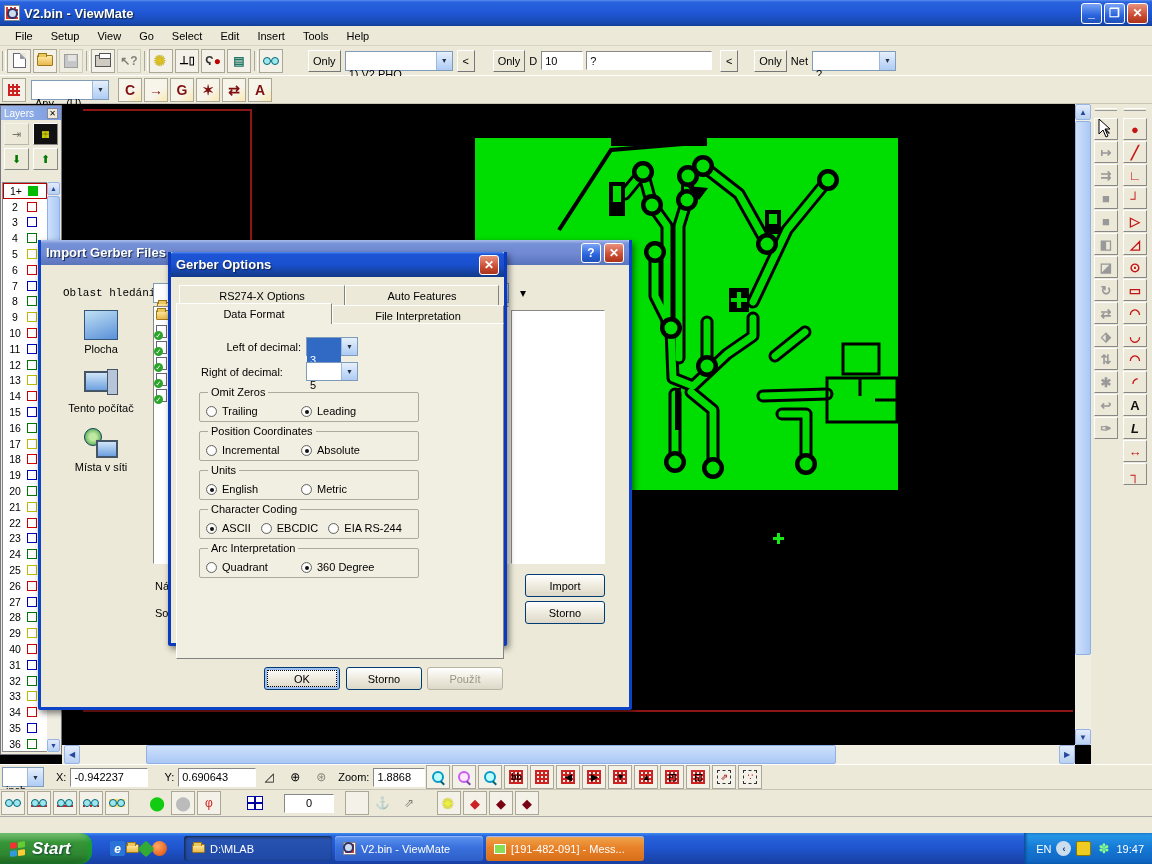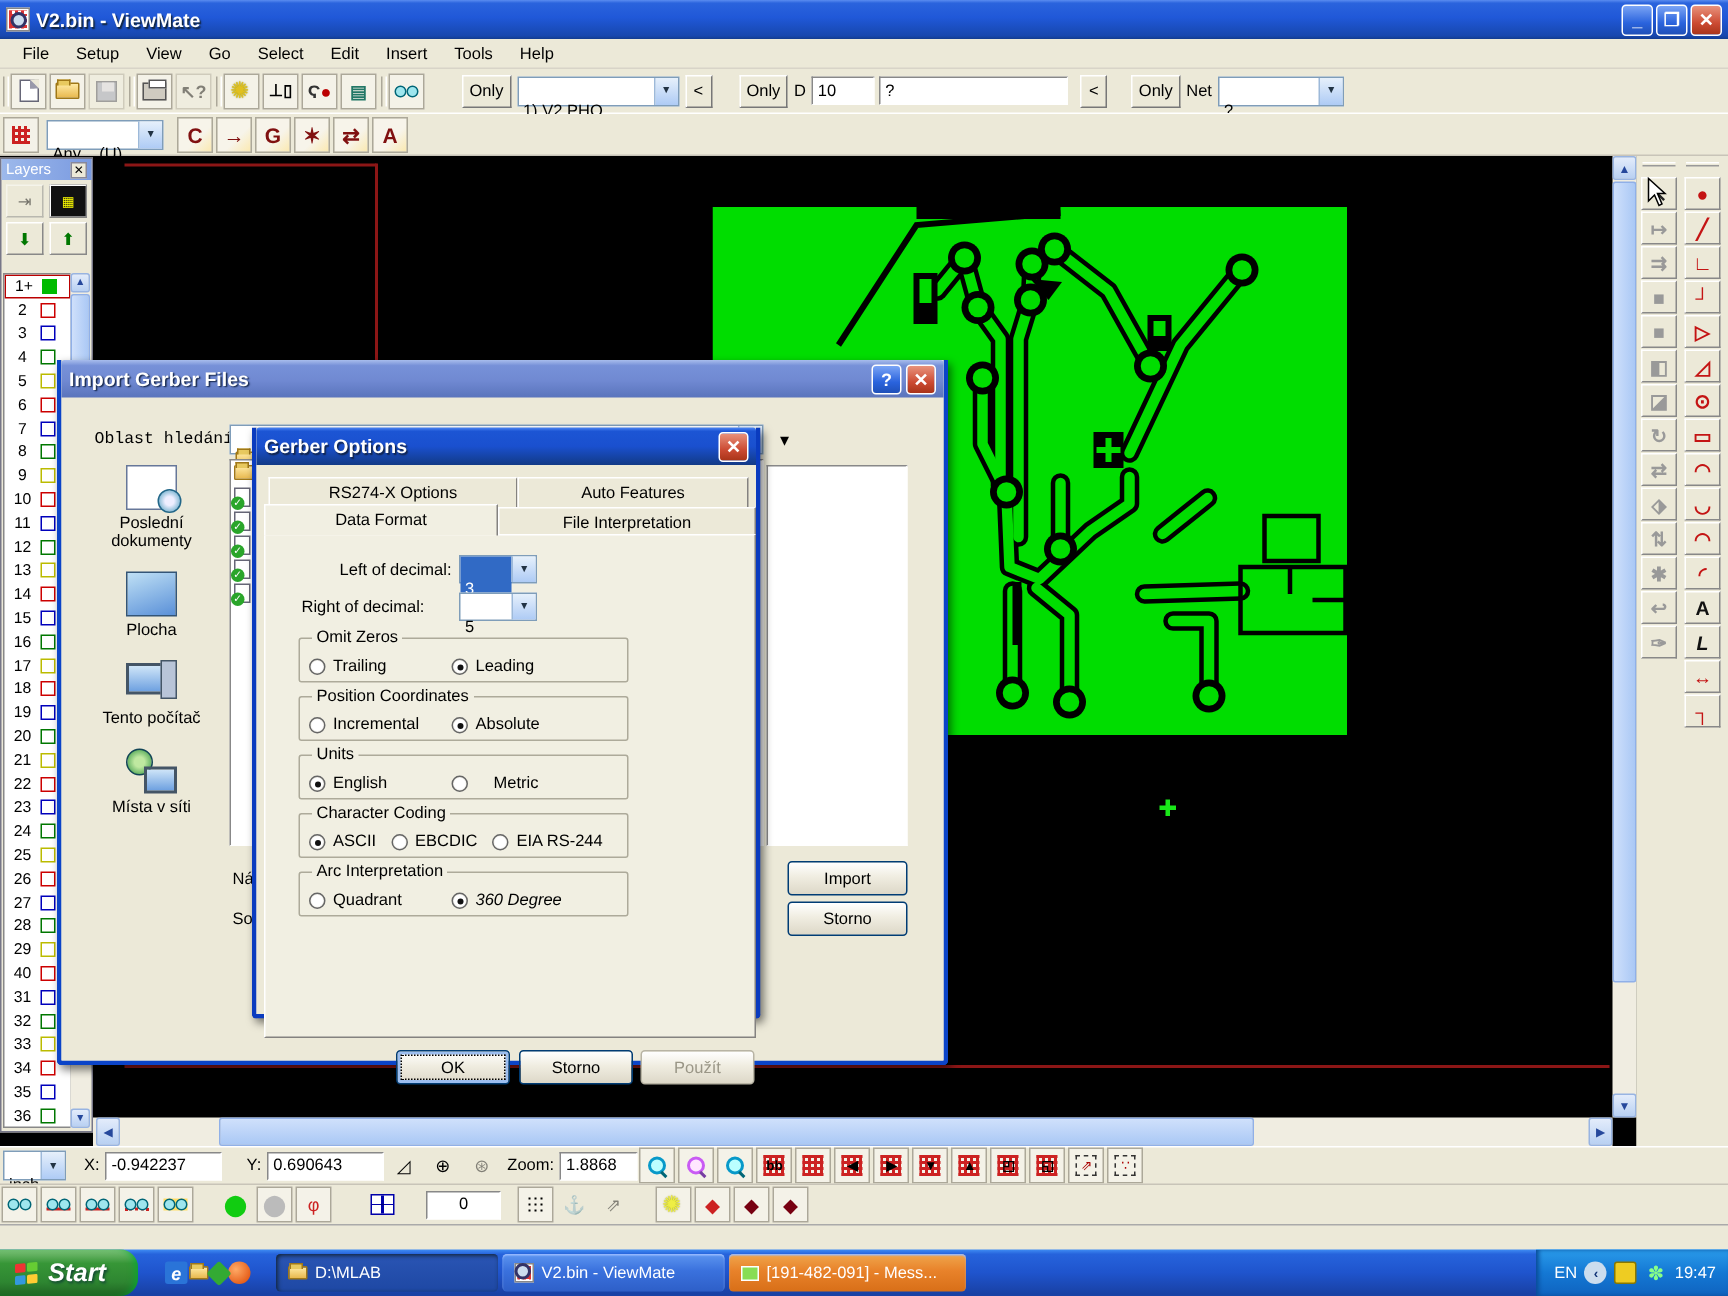--- a/index.html
+++ b/index.html
@@ -620,24 +620,20 @@
 
     <div style="position:absolute;left:22px;top:47px;font-family:Liberation Mono, monospace;">Oblast hledání:</div>
     <div class="combo" style="position:absolute;left:112px;top:43px;width:356px;height:20px;">
       <span class="val"><span class="i-folder" style="display:inline-block;vertical-align:middle;"></span></span>
       <span class="arrow">▼</span>
     </div>
     <div class="tbtn flat" style="position:absolute;left:470px;top:43px;width:22px;height:20px;">▾</div>
 
     <div style="position:absolute;left:12px;top:70px;width:100px;" id="places-bar">
         <div class="place">
-          <div class="pic pic-doc"></div>
-          <div class="cap2">Poslední dokumenty</div>
-        </div>
-        <div class="place">
           <div class="pic pic-desk"></div>
           <div class="cap2">Plocha</div>
         </div>
         <div class="place">
           <div class="pic pic-pc"></div>
           <div class="cap2">Tento počítač</div>
         </div>
         <div class="place">
           <div class="pic pic-net"></div>
           <div class="cap2">Místa v síti</div>
@@ -681,21 +677,21 @@
     <div class="sunken" style="position:absolute;left:470px;top:70px;width:94px;height:254px;"></div>
 
     <div class="pushbtn" style="left:484px;top:334px;width:80px;">
         <span>Import</span>
       </div>
     <div class="pushbtn" style="left:484px;top:361px;width:80px;">
         <span>Storno</span>
       </div>
   </div>
 
-  <div class="dlg" style="left:168px;top:252px;width:339px;height:394px;z-index:8;border-color:#0a3bbf;margin-top:33px;">
+  <div class="dlg" style="left:168px;top:252px;width:339px;height:394px;z-index:8;border-color:#0a3bbf;">
     <div class="dlg-title active">
       <span class="ttl">Gerber Options</span>
       <div class="dbtn close">✕</div>
     </div>
 
     <div class="tabrow" style="left:8px;top:33px;width:322px;">
       <div class="tab back" style="width:166px;"><span>RS274-X Options</span></div>
       <div class="tab back" style="width:154px;"><span>Auto Features</span></div>
     </div>
     <div class="tabrow" style="left:5px;top:53px;width:330px;">
@@ -746,21 +742,21 @@
             </label>
           </div>
         </div>
         <div class="group">
           <span class="gt">Units</span>
           <div class="opts">
             <label class="opt" style="width: 95px;">
               <span class="radio on"></span>
               <span>English</span>
             </label>
-            <label class="opt" style="width: 95px; gap: 12px;">
+            <label class="opt" style="width: 95px;">
               <span class="radio"></span>
               <span>Metric</span>
             </label>
           </div>
         </div>
         <div class="group">
           <span class="gt">Character Coding</span>
           <div class="opts">
             <label class="opt" style="margin-right: 10px;">
               <span class="radio on"></span>
@@ -776,21 +772,21 @@
             </label>
           </div>
         </div>
         <div class="group">
           <span class="gt">Arc Interpretation</span>
           <div class="opts">
             <label class="opt" style="width: 95px;">
               <span class="radio"></span>
               <span>Quadrant</span>
             </label>
-            <label class="opt" style="width: 95px; font-style: italic;">
+            <label class="opt" style="width: 95px;">
               <span class="radio on"></span>
               <span>360 Degree</span>
             </label>
           </div>
         </div>
       </div>
 
     <div class="pushbtn focus" style="left:93px;top:415px;width:76px;">
         <span>OK</span>
       </div>

